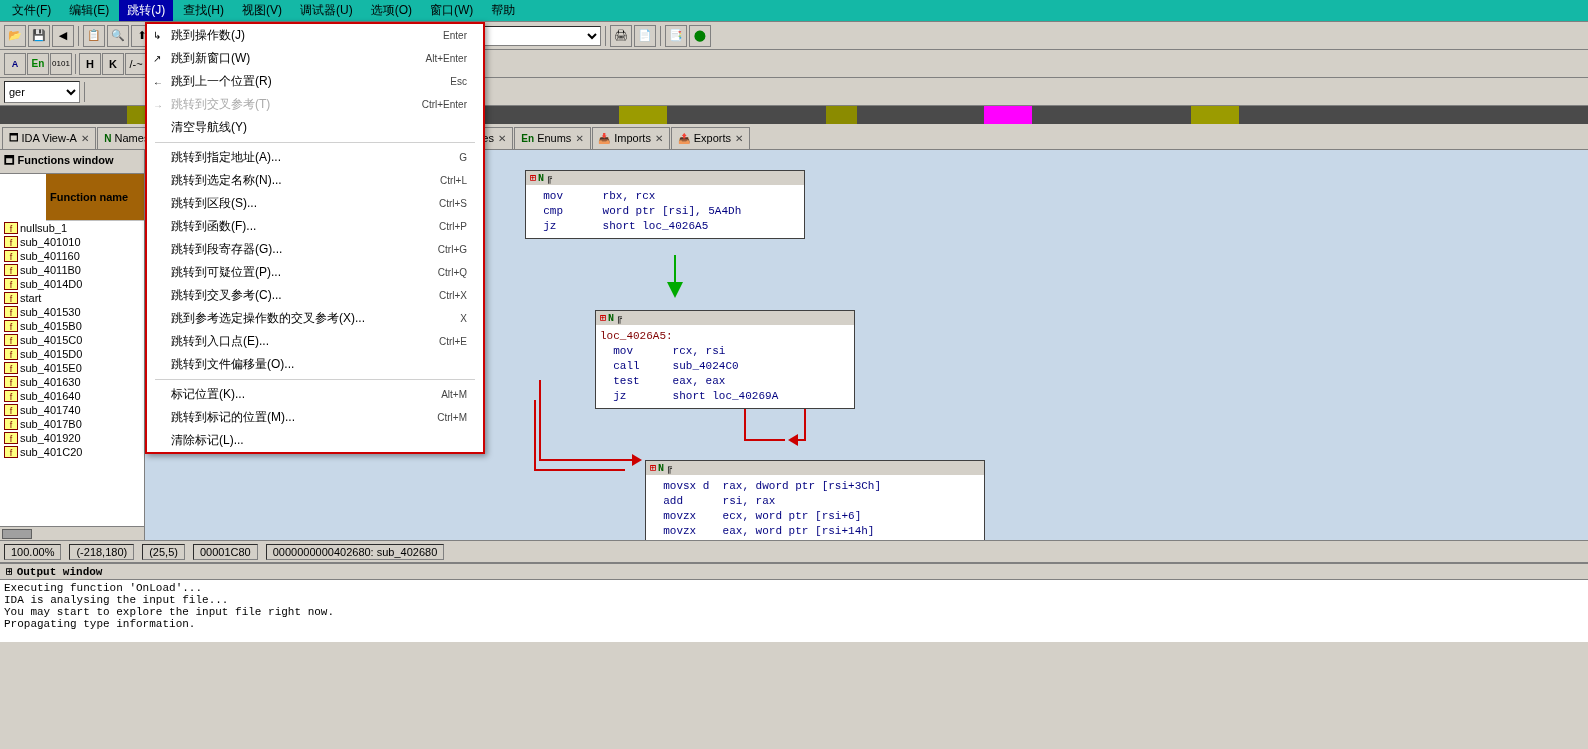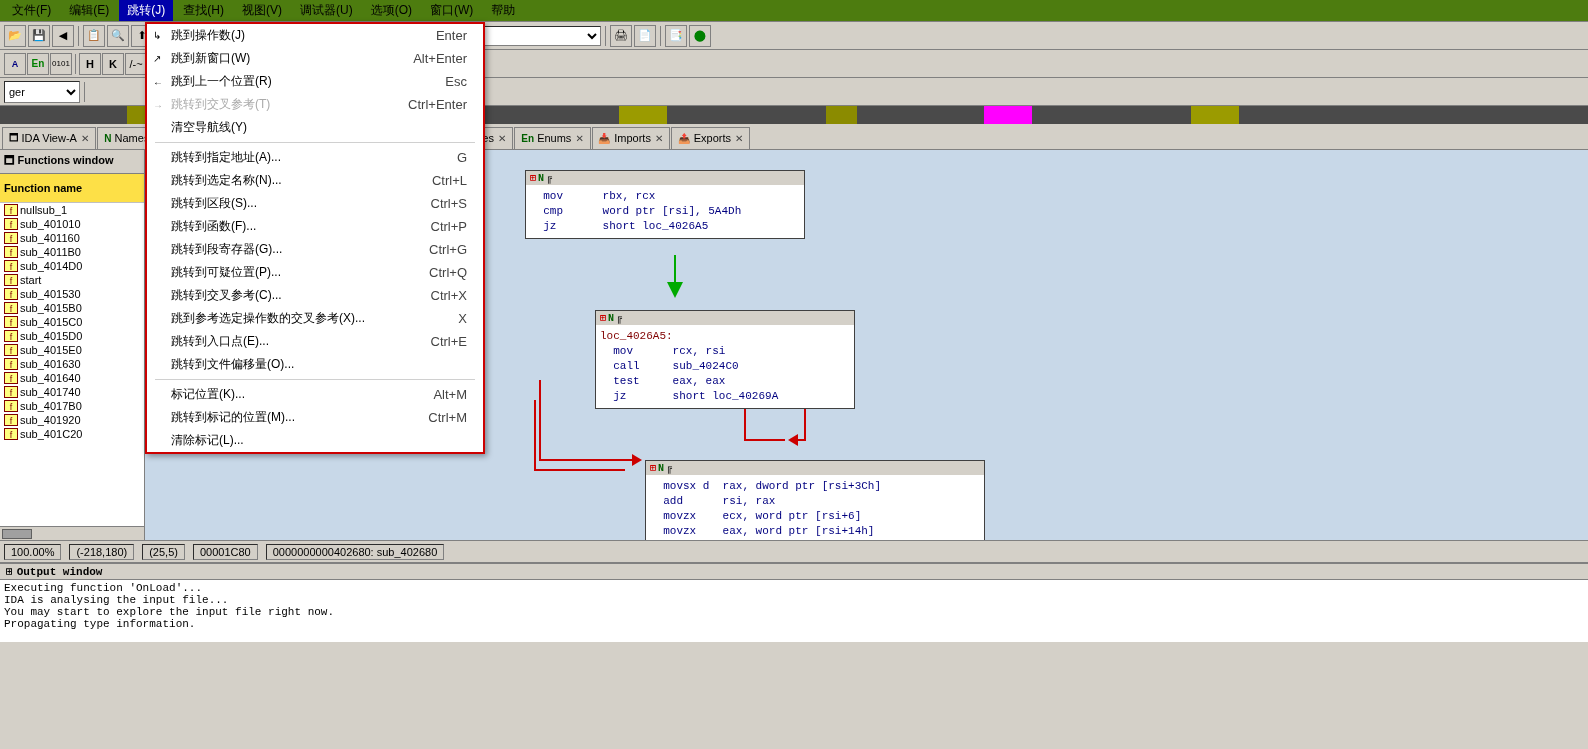--- a/index.html
+++ b/index.html
@@ -8,21 +8,21 @@
       font-size: 12px;
       background: #d4d0c8;
       width: 1588px;
       height: 749px;
       overflow: hidden;
       position: relative;
     }
 
     
     .menubar {
-      background: #4d7c0f;
+      background: #14b8a6;
       display: flex;
       align-items: center;
       height: 22px;
       border-bottom: 1px solid #808080;
       padding: 0 4px;
       gap: 2px;
     }
     .menubar-item {
       padding: 2px 8px;
       cursor: pointer;
@@ -129,25 +129,26 @@
       flex-direction: column;
     }
     .sidebar-title {
       background: #d4d0c8;
       border-bottom: 1px solid #808080;
       padding: 2px 4px;
       font-size: 11px;
       font-weight: bold;
     }
     .sidebar-header {
-      padding: 8px 4px;
+      padding: 17px 4px;
       font-size: 11px;
       font-weight: bold;
       border-bottom: 1px solid #c0c0c0;
-      background: #fde047;
+      background: #a16207;
+      margin-left: 46px;
     }
     .sidebar-list {
       overflow-y: auto;
       flex: 1;
     }
     .sidebar-item {
       display: flex;
       align-items: center;
       padding: 1px 4px;
       font-size: 11px;
@@ -262,21 +263,21 @@
     }
     .menu-item.disabled { color: #aaa; cursor: default; }
     .menu-separator {
       height: 1px;
       background: #d0d0d0;
       margin: 3px 8px;
     }
     .menu-shortcut {
       margin-left: 24px;
       color: #444;
-      font-size: 13px;
+      font-size: 10px;
     }
 
     
     .arrows-svg {
       position: absolute;
       top: 0; left: 0;
       width: 100%; height: 100%;
       pointer-events: none;
     }
 

